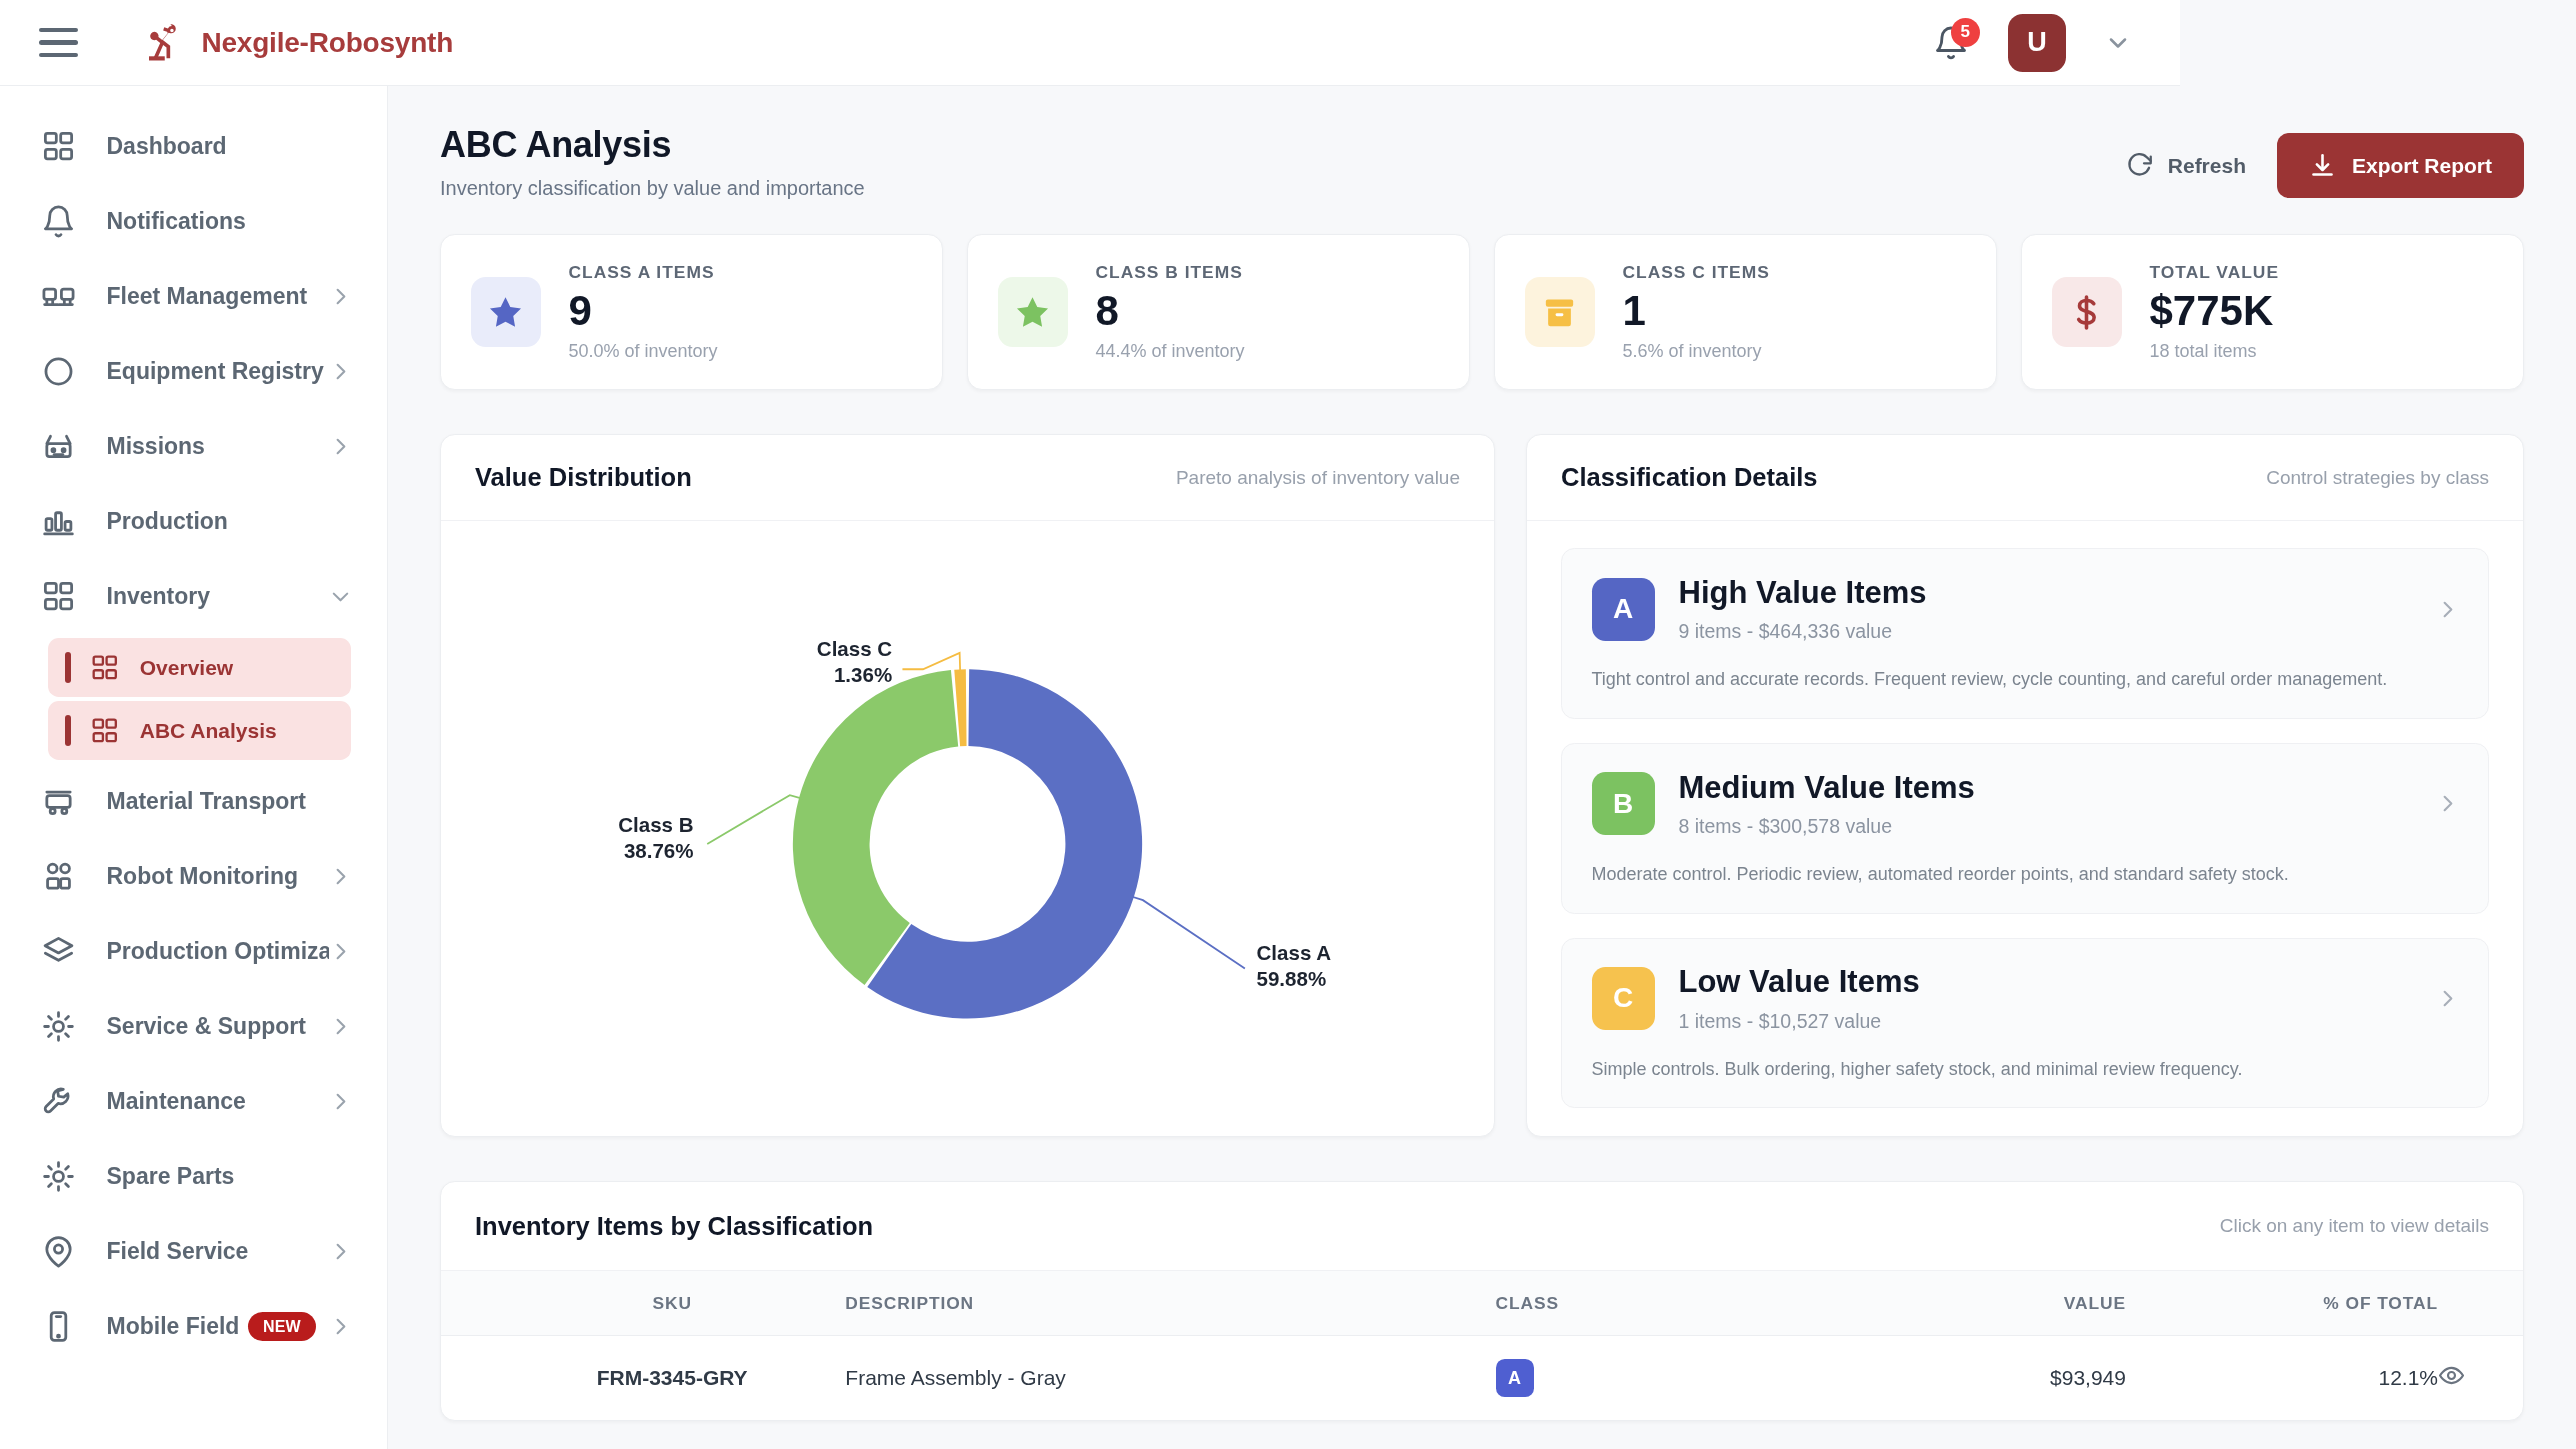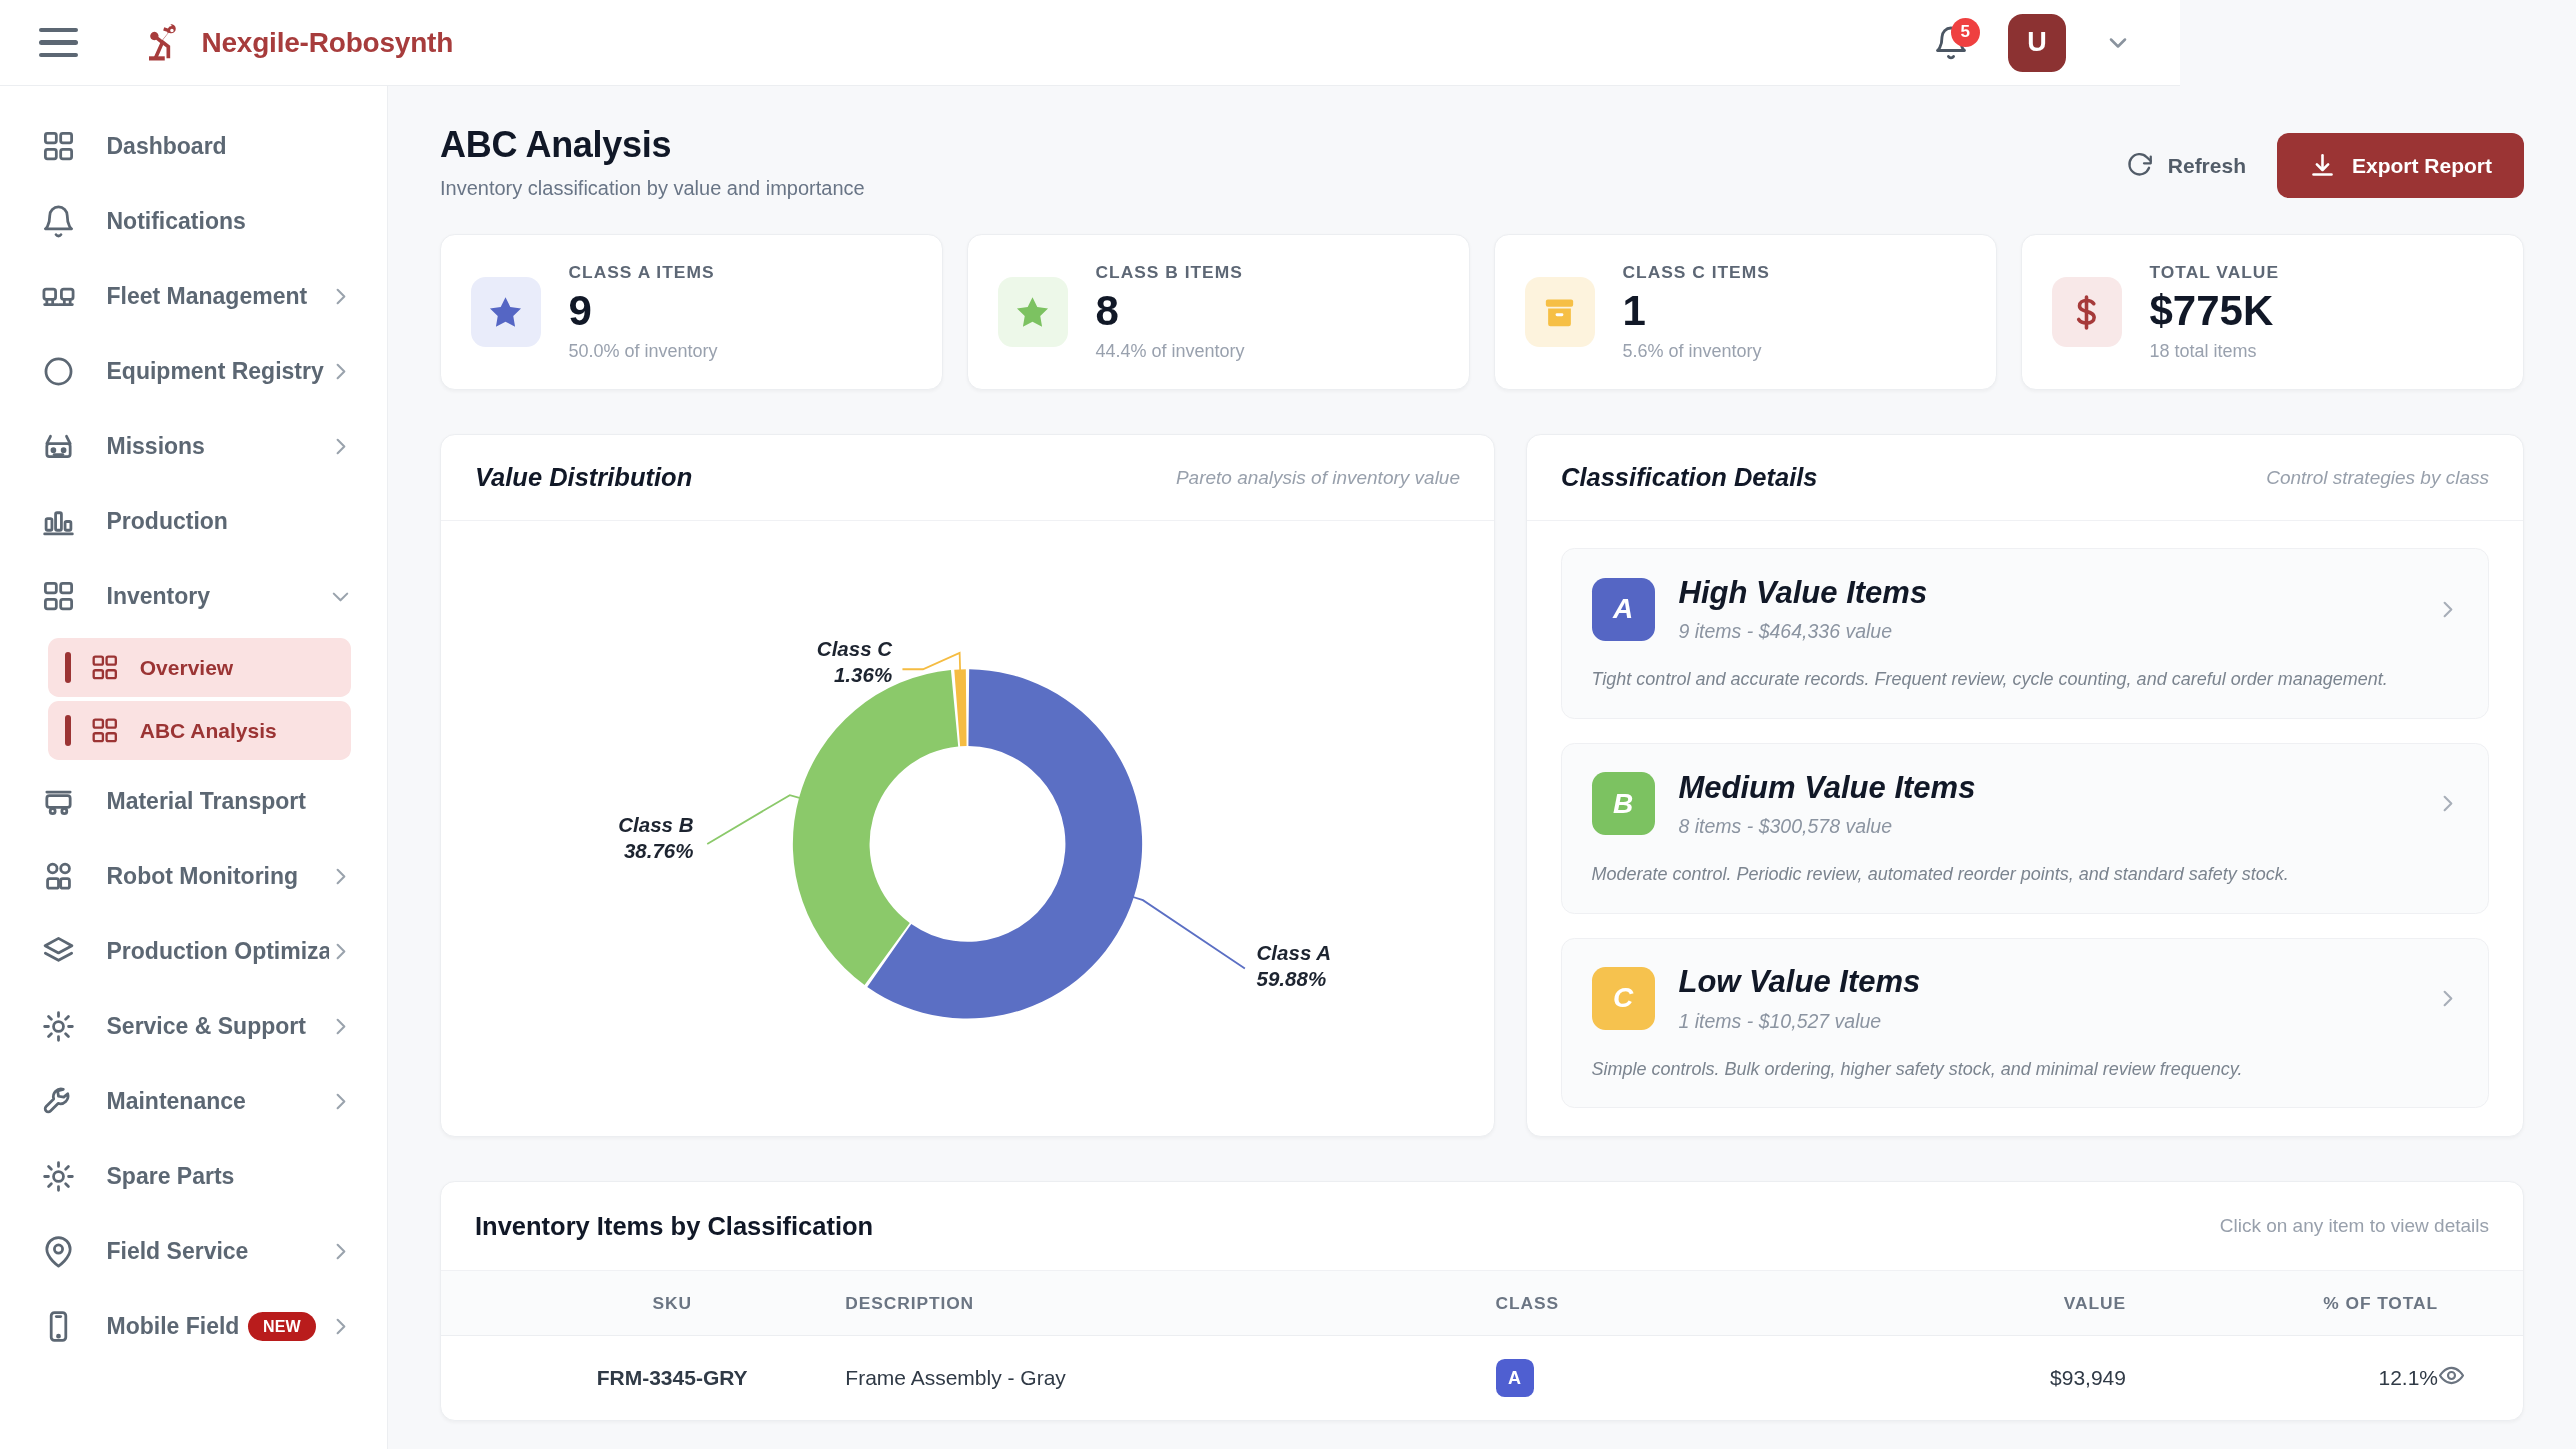--- a/index.html
+++ b/index.html
@@ -85,21 +85,21 @@
     padding: 27px 29.5px; display: flex; align-items: center; gap: 28px; min-height: 144px;
     box-shadow: 0 1.3px 3.4px rgba(15,23,42,0.035);
   }
   .stat-ic { width: 70px; height: 70px; border-radius: 14.8px; display: flex; align-items: center; justify-content: center; flex: 0 0 70px; }
   .stat-label { font-size: 17.4px; font-weight: 700; color: #5d6775; letter-spacing: 1px; }
   .stat-value { font-size: 42px; font-weight: 700; color: #111827; margin-top: 6.7px; line-height: 1.05; }
   .stat-sub { font-size: 18px; color: #99a1ae; margin-top: 8px; }
 
   
   .panels { display: flex; gap: 31px; padding: 44px 52px 0 52px; }
-  .panel { background: #fff; border: 1.3px solid #eceef1; border-radius: 14.8px; box-shadow: 0 1.3px 3.4px rgba(15,23,42,0.035); font-style: italic; }
+  .panel { background: #fff; border: 1.3px solid #eceef1; border-radius: 14.8px; box-shadow: 0 1.3px 3.4px rgba(15,23,42,0.035); }
   .panel-head { display: flex; align-items: center; padding: 28px 34px; border-bottom: 1.3px solid #f0f1f4; }
   .panel-title { font-size: 25.5px; font-weight: 700; color: #111827; }
   .panel-note { margin-left: auto; font-size: 19px; color: #98a0ac; }
   .panel-left { flex: 0 0 1055px; height: 703px; }
   .panel-right { flex: 1 1 0; height: 703px; }
   .chart-area { width: 100%; height: 590px; display: flex; align-items: center; justify-content: center; }
 
   .det-list { padding: 27px 34px; display: flex; flex-direction: column; gap: 24px; }
   .det-card { background: #fafbfc; border: 1.3px solid #eff0f3; border-radius: 13.4px; padding: 25.5px 29.5px; position: relative; cursor: pointer; }
   .det-top { display: flex; align-items: center; }

